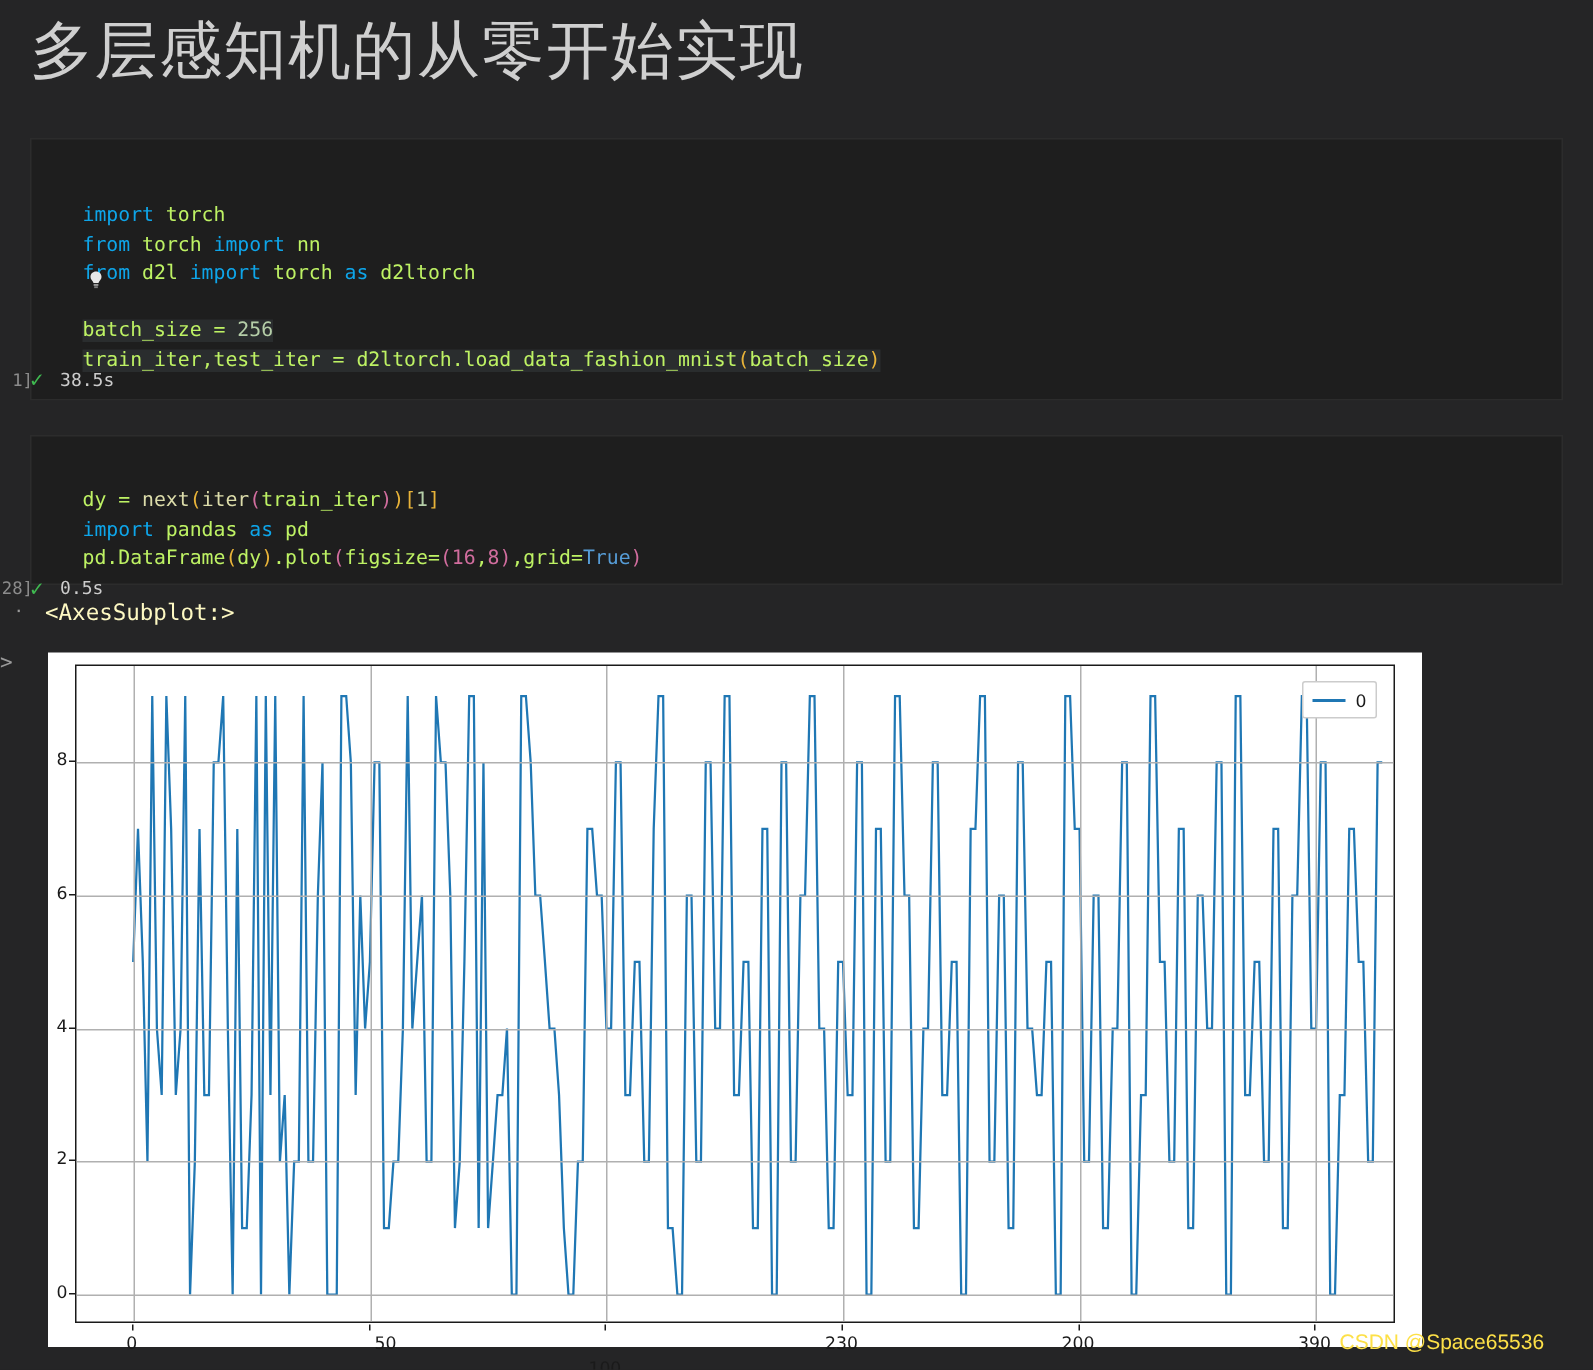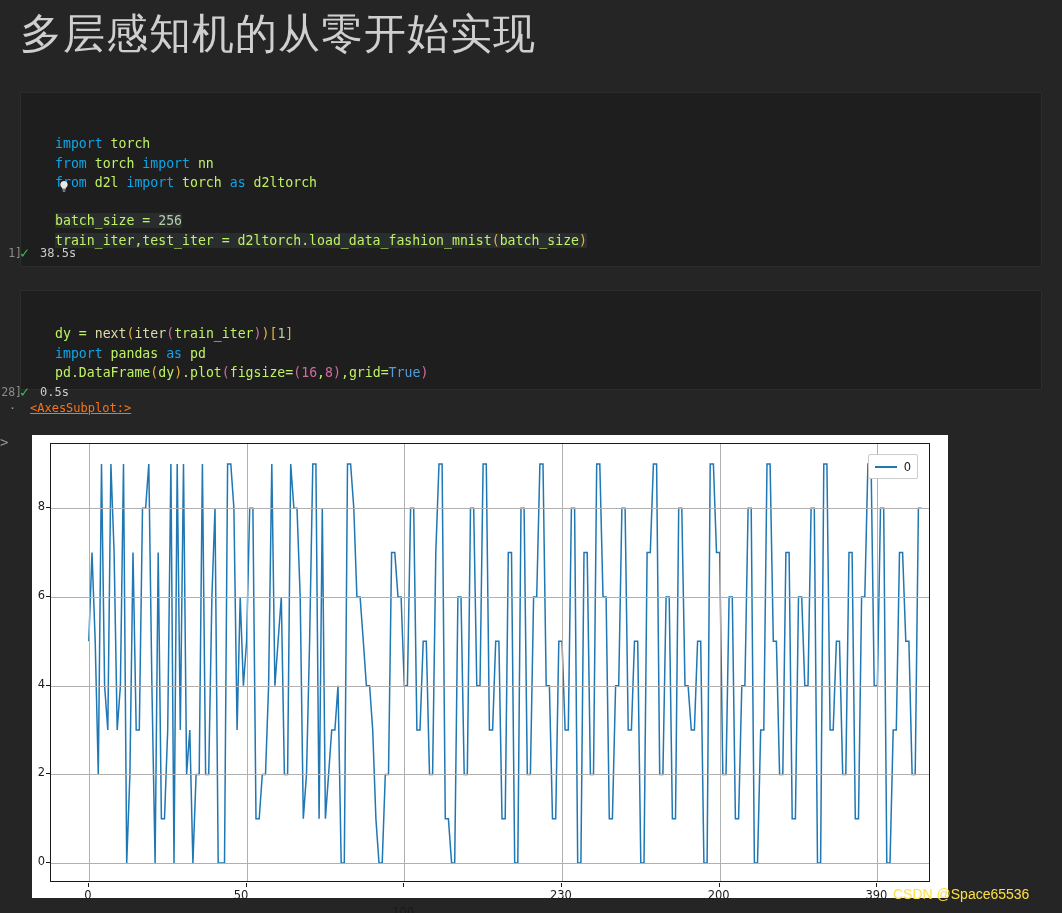--- a/index.html
+++ b/index.html
@@ -105,25 +105,24 @@
     position: absolute;
     left: 10px; top: 398px;
     color: #9a9a9a;
     font-size: 15px;
     line-height: 18px;
   }
   .out-text {
     position: absolute;
     left: 30px; top: 399px;
     font-family: "DejaVu Sans Mono", "Liberation Mono", monospace;
-    font-size: 12px;
+    font-size: 15px;
     line-height: 18px;
-    color: #f97316;
+    color: #fef9c3;
     white-space: pre;
-    text-decoration: underline;
   }
   .out-chevron {
     position: absolute;
     left: 0px; top: 434px;
     color: #9a9a9a;
     font-size: 14px;
     line-height: 16px;
     font-family: "DejaVu Sans Mono", "Liberation Mono", monospace;
   }
 
@@ -264,21 +263,21 @@
         <div class="ytick-label" style="right: auto; left: 0px; width: 13px; text-align: right; top: 241.672px;">4</div>
         <div class="tick-mark" style="left: 14px; top: 250px; width: 4px; height: 1px;"></div>
         <div class="ytick-label" style="right: auto; left: 0px; width: 13px; text-align: right; top: 152.985px;">6</div>
         <div class="tick-mark" style="left: 14px; top: 161px; width: 4px; height: 1px;"></div>
         <div class="ytick-label" style="right: auto; left: 0px; width: 13px; text-align: right; top: 64.298px;">8</div>
         <div class="tick-mark" style="left: 14px; top: 72px; width: 4px; height: 1px;"></div>
       </div>
     <div id="xlabels">
         <div class="xtick-label" style="left: 55.8495px; top: 453px;">0</div>
         <div class="tick-mark" style="left: 56px; top: 448px; width: 1px; height: 4px;"></div>
-        <div class="xtick-label" style="left: 209px; top: 453px;">50</div>
+        <div class="xtick-label" style="left: 225px; top: 453px;">50</div>
         <div class="tick-mark" style="left: 214px; top: 448px; width: 1px; height: 4px;"></div>
         <div class="xtick-label" style="left: 371.262px; top: 453px; margin-top: 17px;">100</div>
         <div class="tick-mark" style="left: 371px; top: 448px; width: 1px; height: 4px;"></div>
         <div class="xtick-label" style="left: 528.968px; top: 453px;">230</div>
         <div class="tick-mark" style="left: 529px; top: 448px; width: 1px; height: 4px;"></div>
         <div class="xtick-label" style="left: 686.674px; top: 453px;">200</div>
         <div class="tick-mark" style="left: 687px; top: 448px; width: 1px; height: 4px;"></div>
         <div class="xtick-label" style="left: 844.38px; top: 453px;">390</div>
         <div class="tick-mark" style="left: 844px; top: 448px; width: 1px; height: 4px;"></div>
       </div>

